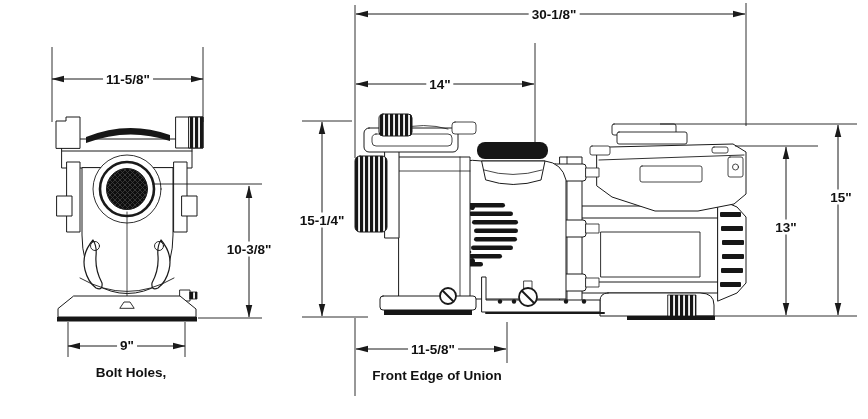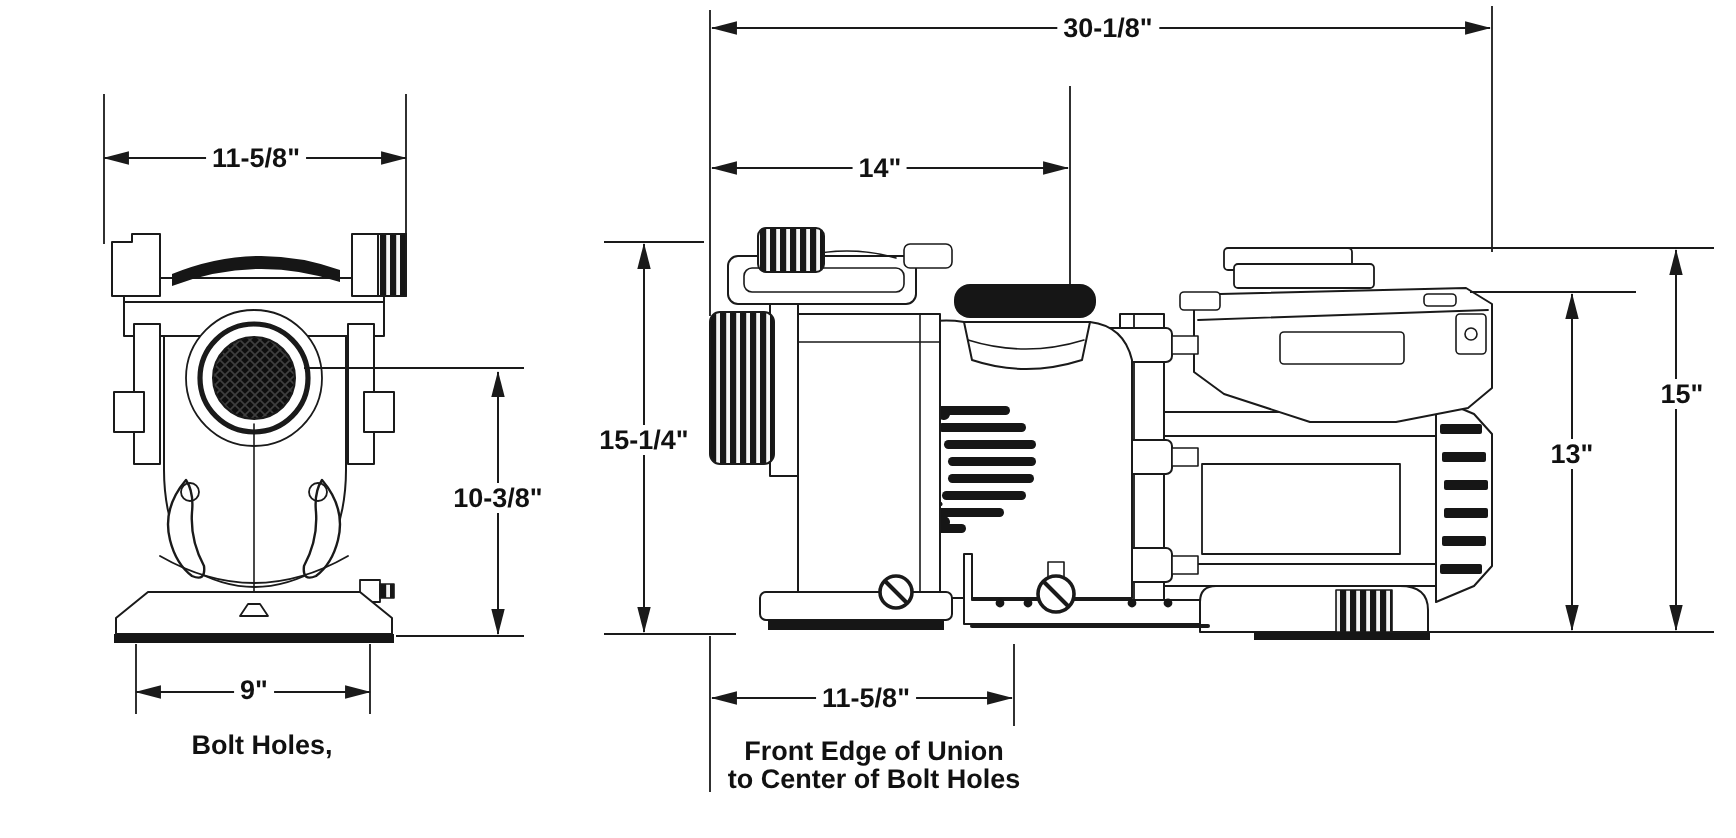--- a/index.html
+++ b/index.html
@@ -8,21 +8,21 @@
     font-family:"Liberation Sans", sans-serif; overflow:hidden;
   }
   .canvas svg { position:absolute; left:0; top:0; }
   .dim-label {
     position:absolute; transform:translate(-50%,-50%);
     background:#fff; padding:0 3px;
     font-weight:bold; font-size:13.5px; color:#111; white-space:nowrap;
     letter-spacing:0px;
   }
   .caption {
-    position:absolute; transform:translateX(-50%); text-align:center;
+    position:absolute; transform:translateX(-50%); 
     font-weight:bold; font-size:13.5px; line-height:14px; color:#111;
     white-space:nowrap;
   }
 </style>
 </head>
 <body>
 
 <div class="canvas">
 
 <svg width="868" height="419" viewBox="0 0 868 419">
@@ -216,16 +216,15 @@
   <div class="dim-label" style="left:322px; top:220px;">15-1/4"</div>
   <div class="dim-label" style="left:841px; top:197px;">15"</div>
   <div class="dim-label" style="left:786px; top:227px;">13"</div>
   <div class="dim-label" style="left:433px; top:349px;">11-5/8"</div>
 
   <div class="caption" style="left:131px; top:366px;">
     <div>Bolt Holes,</div>
   </div>
   <div class="caption" style="left:437px; top:369px;">
     <div>Front Edge of Union</div>
-    <div>to Center of Bolt Holes</div>
   </div>
 
 </div>
 
 </body></html>

